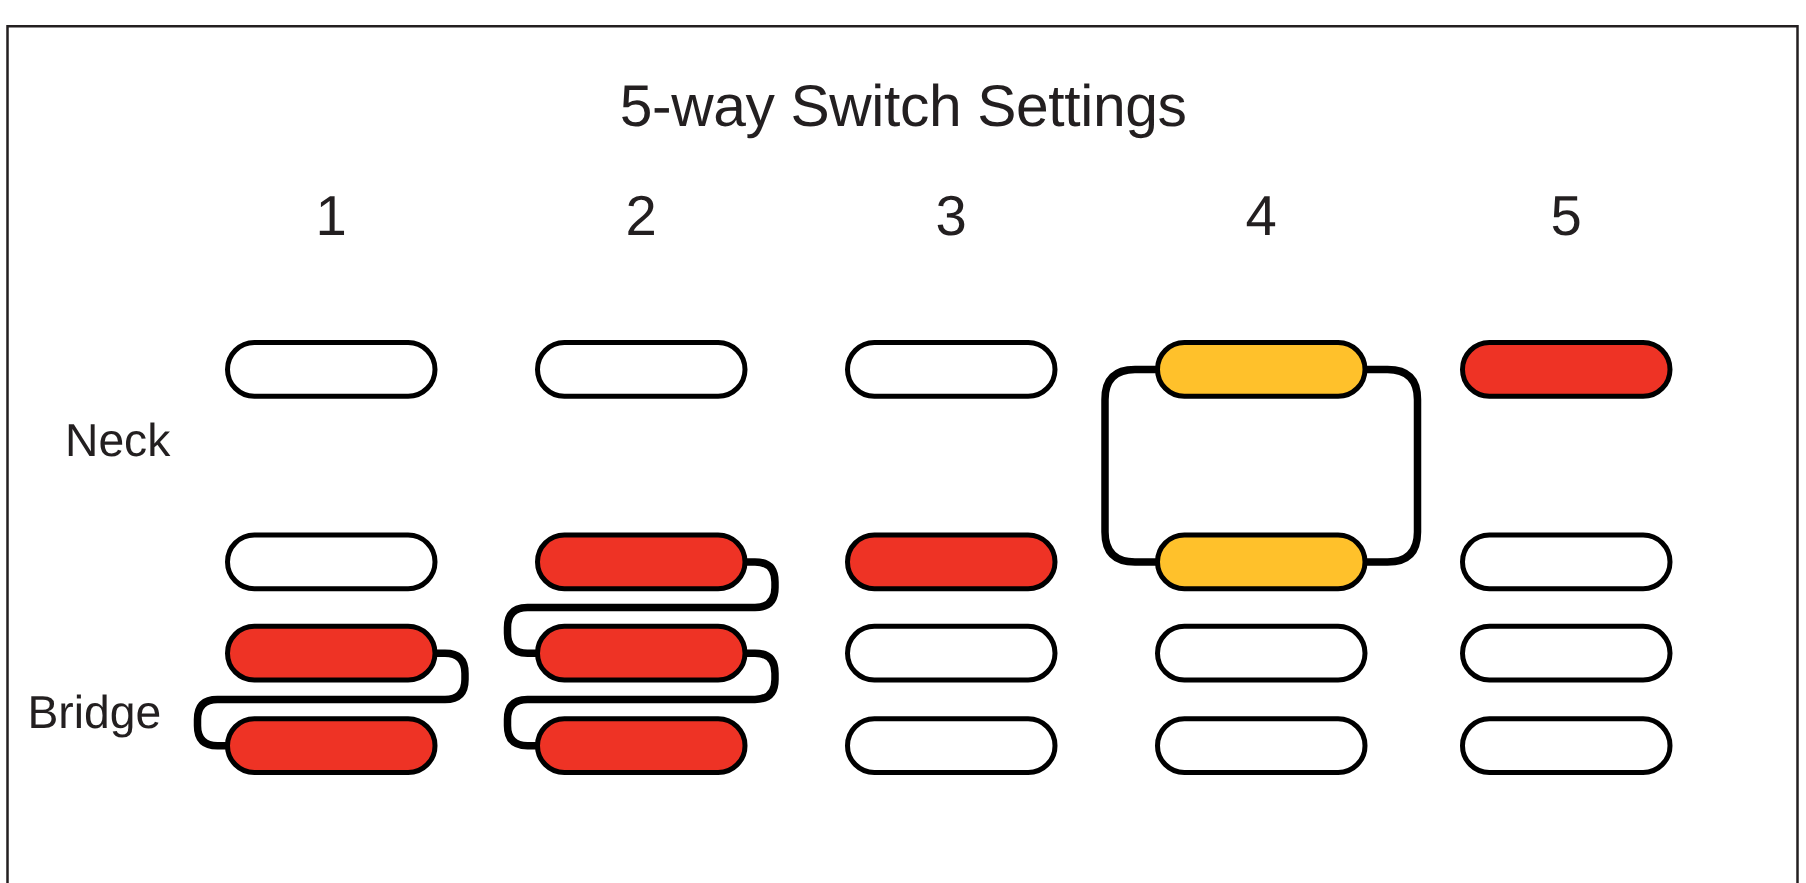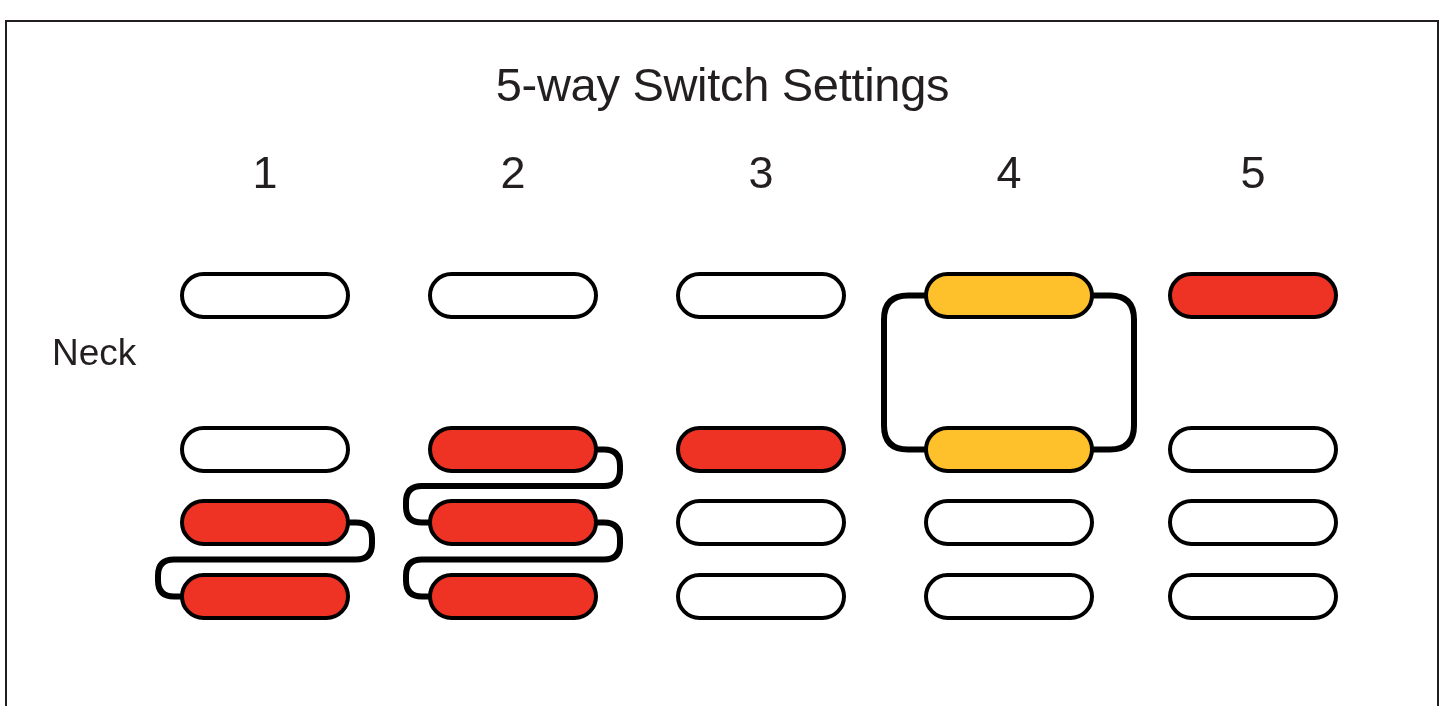--- a/index.html
+++ b/index.html
@@ -97,20 +97,21 @@
   <div id="title">5-way Switch Settings</div>
 
   <div class="col-head" id="head-1" style="left: 180px;">1</div>
   <div class="col-head" id="head-2" style="left: 428px;">2</div>
   <div class="col-head" id="head-3" style="left: 676px;">3</div>
   <div class="col-head" id="head-4" style="left: 924px;">4</div>
   <div class="col-head" id="head-5" style="left: 1168px;">5</div>
 
 
   <div class="row-label" id="label-neck">Neck</div>
+  <div class="row-label" id="label-bridge">Bridge</div>
 
   <svg id="wires" viewBox="0 0 1445 706">
     <g id="wire-group">
         <path d="M 344 506.5 H 356 Q 372 506.5 372 522.5 V 527.5 Q 372 543.5 356 543.5 H 174 Q 158 543.5 158 559.5 V 564.5 Q 158 580.5 174 580.5 H 186" class="wire"></path>
         <path d="M 592 433.5 H 604 Q 620 433.5 620 449.5 V 454 Q 620 470 604 470 H 422 Q 406 470 406 486 V 490.5 Q 406 506.5 422 506.5 H 434" class="wire"></path>
         <path d="M 592 506.5 H 604 Q 620 506.5 620 522.5 V 527.5 Q 620 543.5 604 543.5 H 422 Q 406 543.5 406 559.5 V 564.5 Q 406 580.5 422 580.5 H 434" class="wire"></path>
         <path d="M 930 279.5 H 908 Q 884 279.5 884 303.5 V 409.5 Q 884 433.5 908 433.5 H 930" class="wire"></path>
         <path d="M 1088 279.5 H 1110 Q 1134 279.5 1134 303.5 V 409.5 Q 1134 433.5 1110 433.5 H 1088" class="wire"></path>
       </g>
   </svg>

